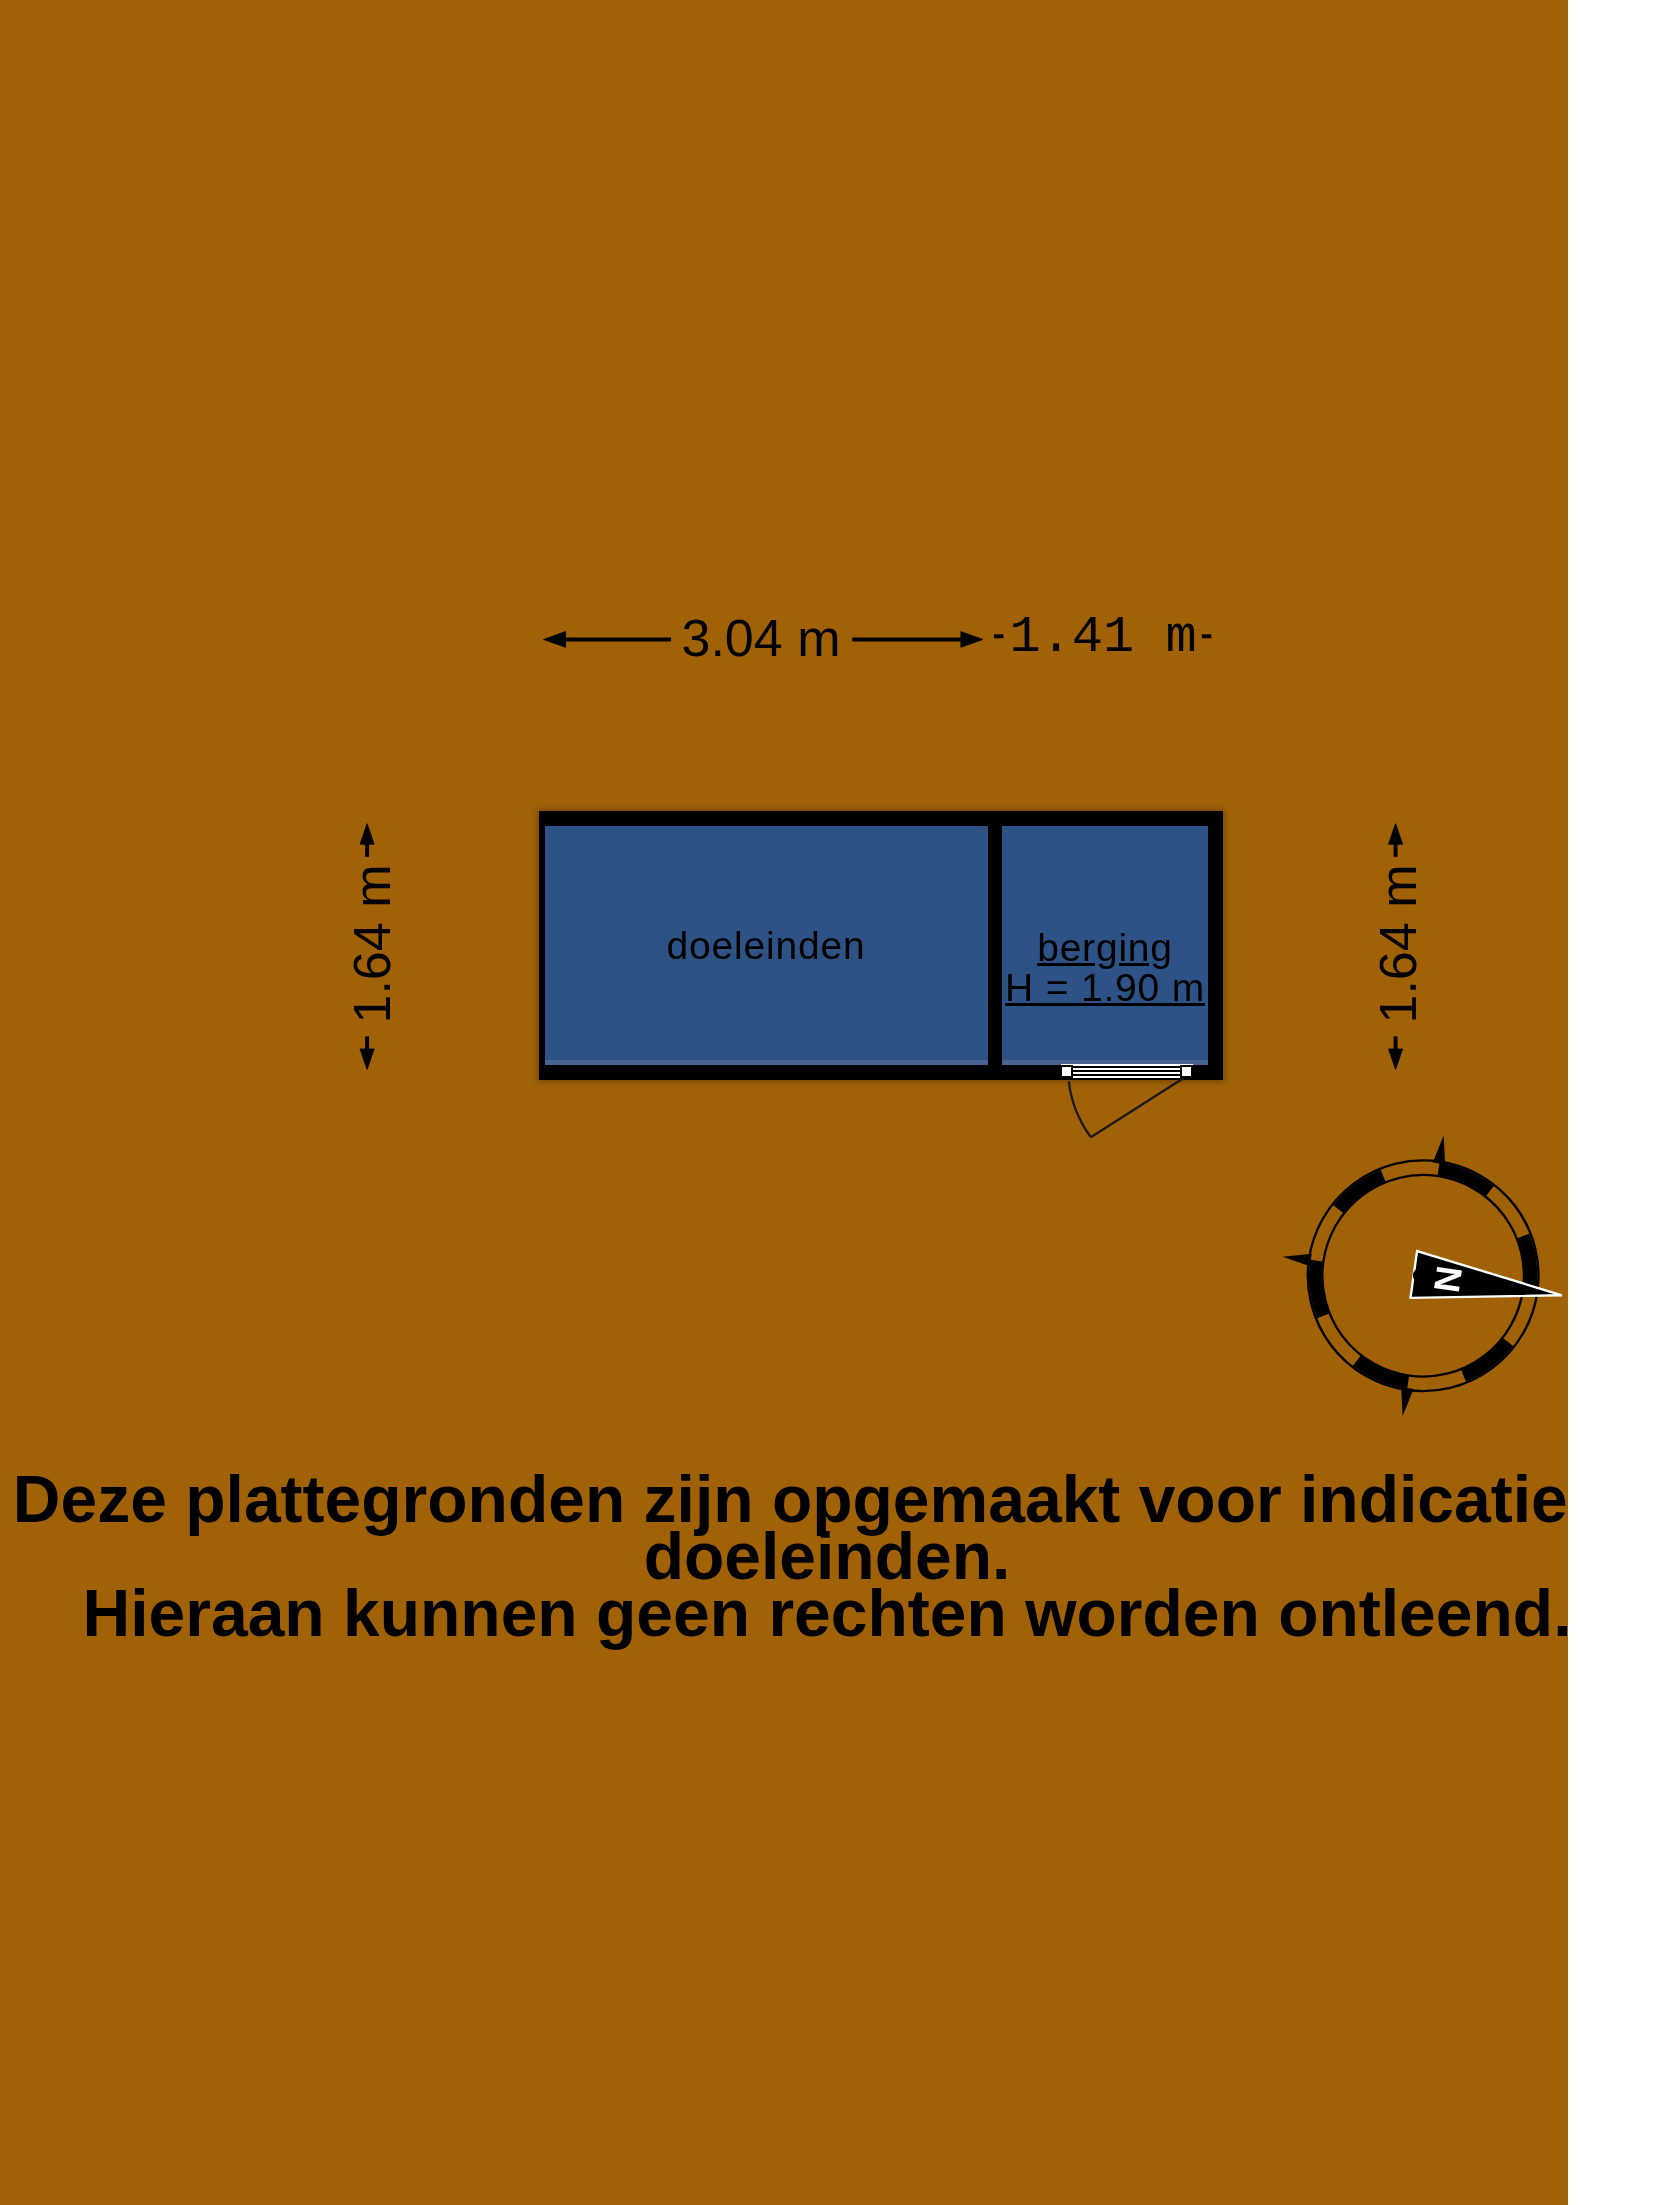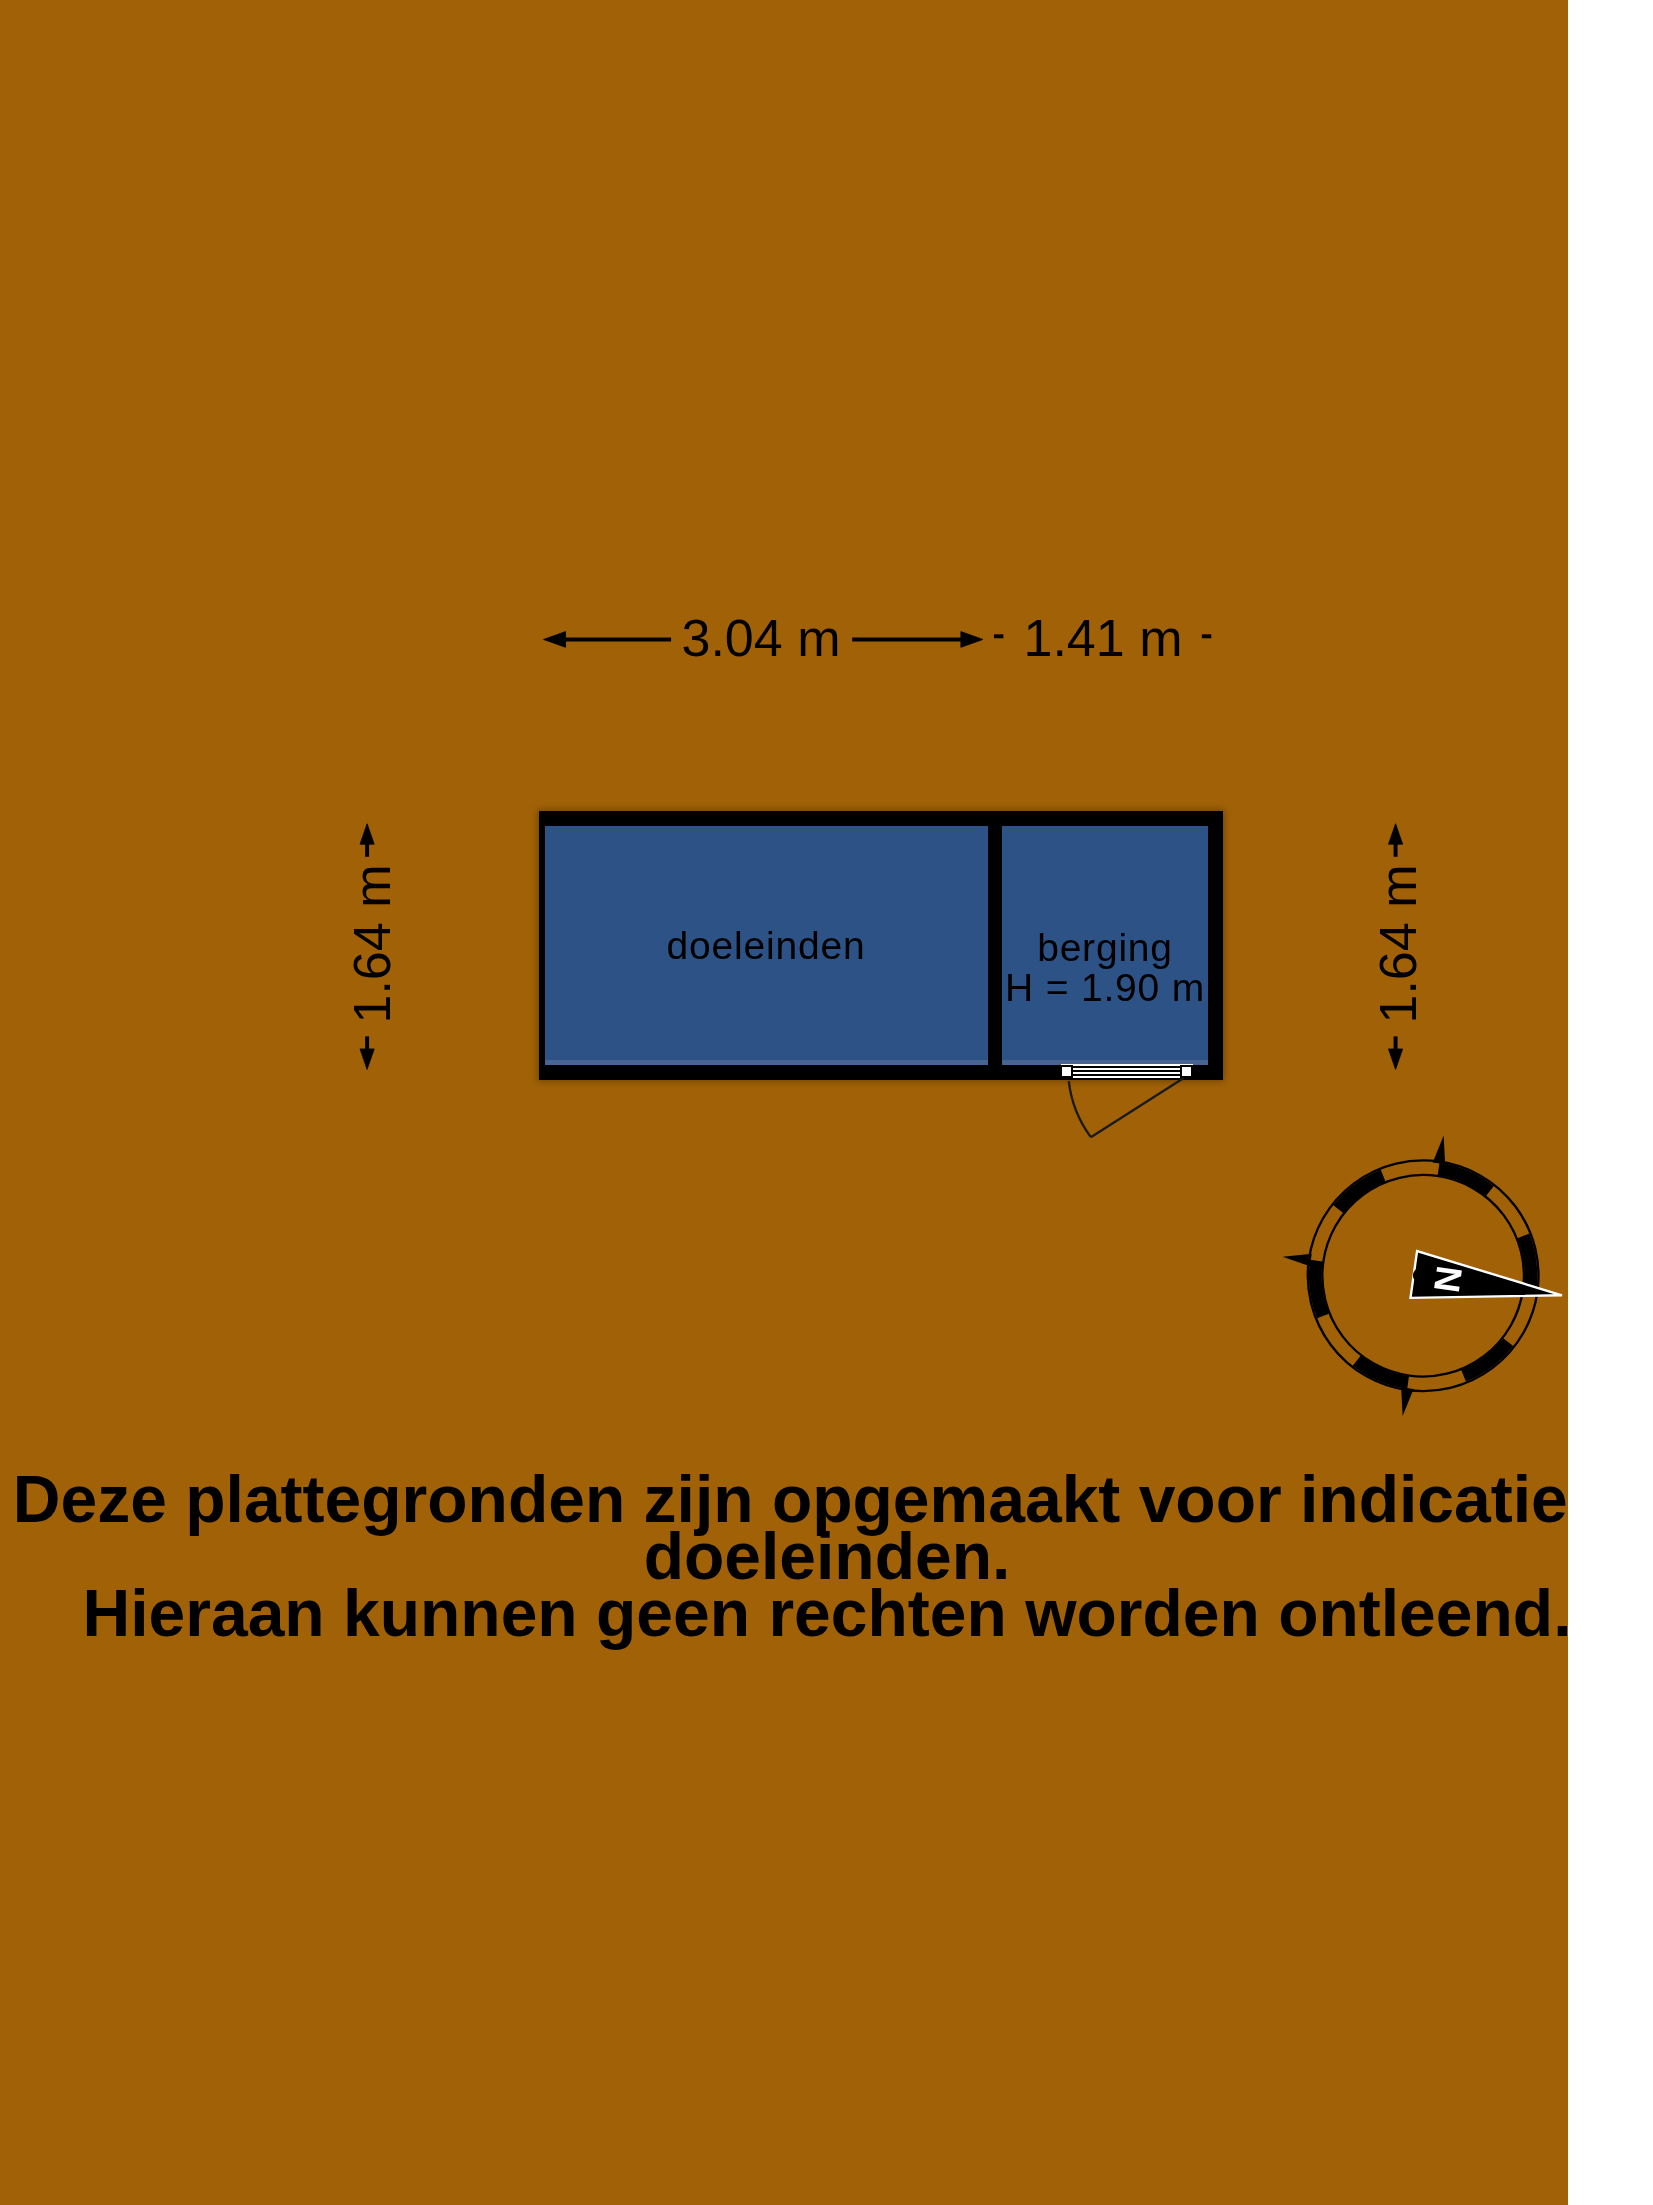--- a/index.html
+++ b/index.html
@@ -23,42 +23,42 @@
     display:flex;align-items:center;justify-content:center;
     color:#000000;
   }
   .room::after{ 
     content:"";position:absolute;left:0;right:0;bottom:0;height:4.7px;
     background:#4d6792;opacity:.85;
   }
   .room-overkapping{left:5.5px;width:443px;}
   .room-berging{left:463px;width:206px;}
   .room-label{font-size:39px;line-height:40px;text-align:center;letter-spacing:0.8px;}
-  .room-berging .room-label{transform:translateY(22px);}
+  .room-berging .room-label{transform:translateY(22px);text-decoration:underline;}
   
   .door-opening{
     position:absolute;left:522px;top:253px;width:132px;height:15px;
     background-color:#ffffff;
     background-image:repeating-linear-gradient(to bottom,#ffffff 0px,#ffffff 2.4px,#000000 2.4px,#000000 3.9px);
     border-bottom:1.6px solid #000000;
   }
   .door-post{
     position:absolute;top:254px;width:12.6px;height:13.4px;
     background:#ffffff;border:2.4px solid #000000;box-sizing:border-box;
   }
   .door-post-left{left:521px;}
   .door-post-right{left:641px;}
   
   .dim-label{
     position:absolute;width:252px;
     font-size:52px;line-height:52px;color:#000000;
     text-align:center;white-space:nowrap;
   }
   .dim-width-left{left:635px;top:612px;}
-  .dim-width-right{left:977px;top:612px;}
+  .dim-width-right{left:977px;top:612px;font-family:Liberation Mono, monospace;}
   .dim-height-left{left:246px;top:918px;transform:rotate(-90deg);}
   .dim-height-right{left:1272px;top:918px;transform:rotate(-90deg);}
   
   .vector-layer{position:absolute;left:0;top:0;width:1654px;height:2205px;pointer-events:none;}
   
   .disclaimer{
     position:absolute;left:0;top:1471px;width:1654px;
     text-align:center;color:#000000;
     font-size:66px;line-height:57px;font-weight:bold;
     letter-spacing:0px;

